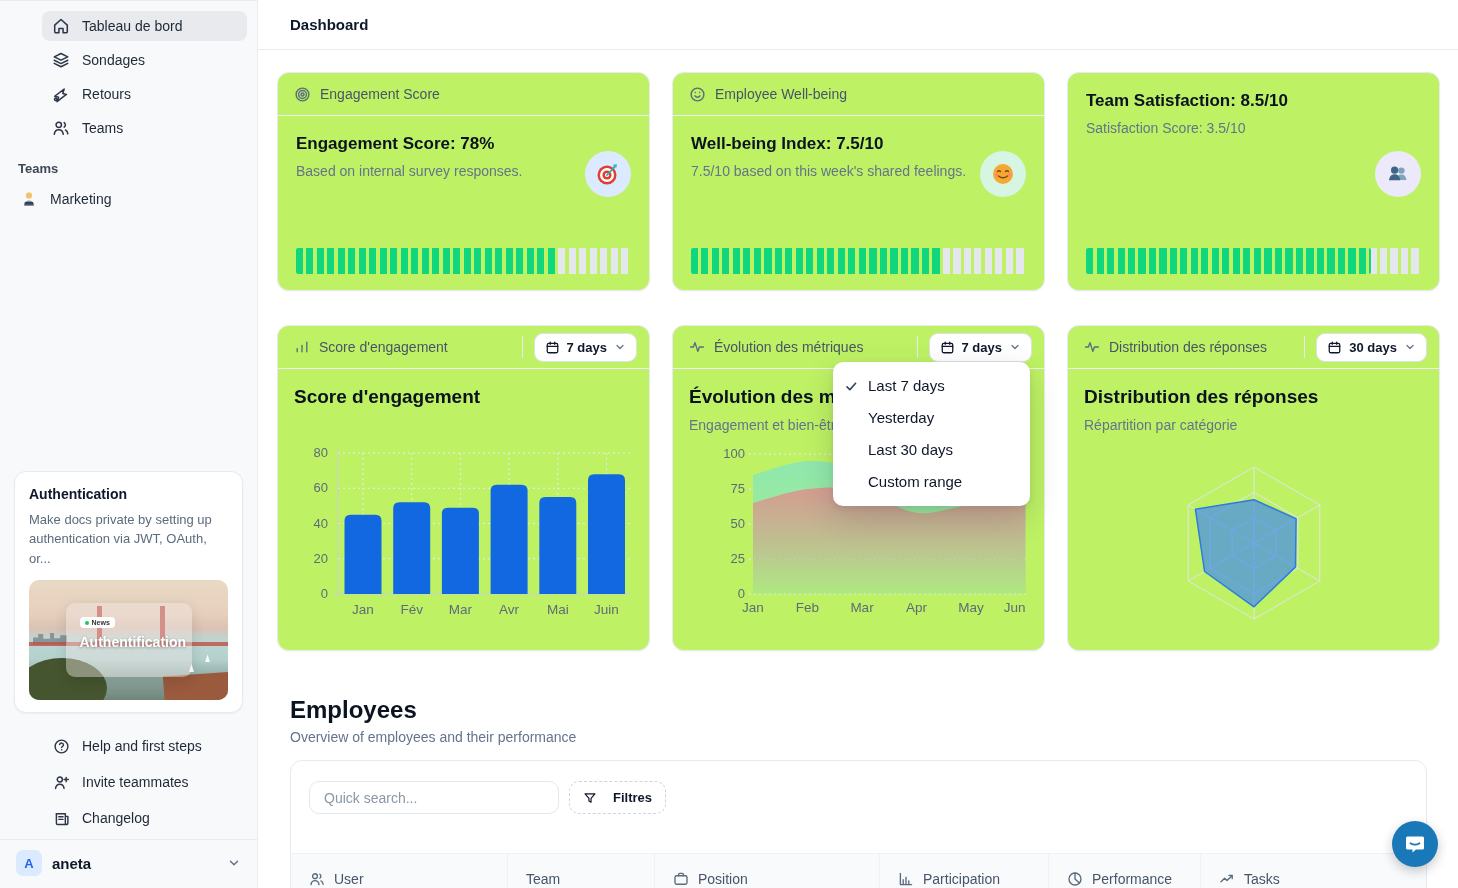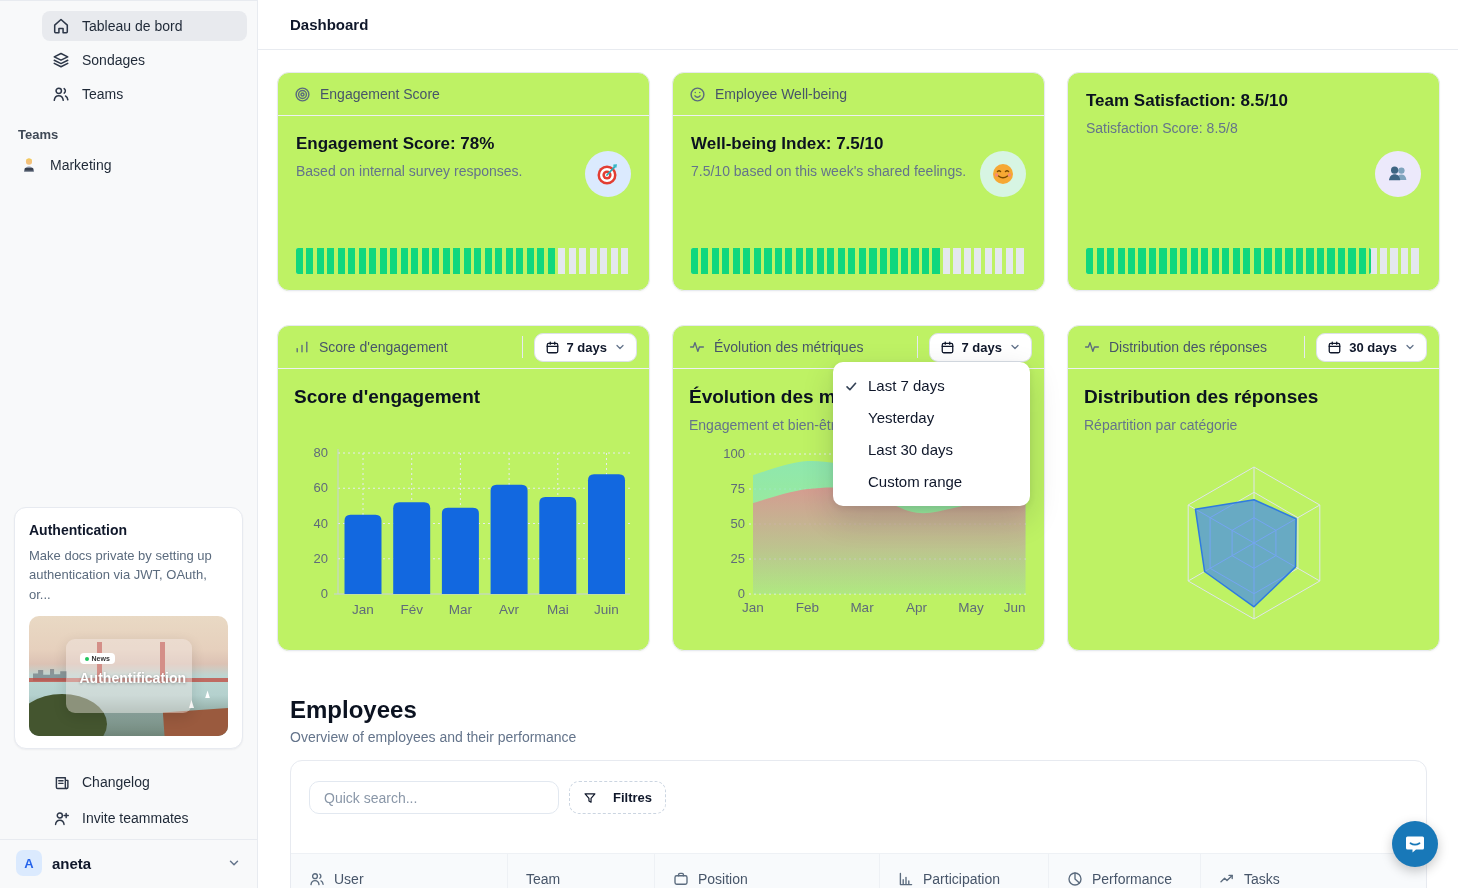--- a/index.html
+++ b/index.html
@@ -118,20 +118,29 @@
               <path d="M10 2.8L17.5 6.5 10 10.2 2.5 6.5z"></path>
               <path d="M2.5 10.3L10 14l7.5-3.7"></path>
               <path d="M2.5 13.8L10 17.5l7.5-3.7"></path>
             </svg>
           </span>
         <span>Sondages</span>
       </div>
       <div class="nav-item">
         <span class="nv-ic">
             <svg class="ic" width="18" height="18" viewBox="0 0 20 20">
+              <path d="M3 12.5l10.5-8-1.5 5 4 1-10.5 8 1.8-5z"></path>
+              <circle cx="4.2" cy="15.8" r="1.4"></circle>
+            </svg>
+          </span>
+        <span>Retours</span>
+      </div>
+      <div class="nav-item">
+        <span class="nv-ic">
+            <svg class="ic" width="18" height="18" viewBox="0 0 20 20">
               <circle cx="7.5" cy="6.5" r="3"></circle>
               <path d="M2.5 17c.4-3.2 2.4-5 5-5s4.6 1.8 5 5"></path>
               <path d="M13.5 4a3 3 0 0 1 0 5"></path>
               <path d="M15 12.3c1.6.7 2.4 2.3 2.6 4.2"></path>
             </svg>
           </span>
         <span>Teams</span>
       </div>
     </nav>
 
@@ -169,38 +178,48 @@
               </span>
             <span class="pi-caption">Authentification</span>
           </div>
         </div>
       </div>
 
       <div class="sb-foot-nav">
         <div class="nav-item">
           <span class="nv-ic">
               <svg class="ic" width="17" height="17" viewBox="0 0 20 20">
-                <path d="M4 4.5h10.5v11a1.5 1.5 0 0 0 3 0V7.5h-3"></path>
-                <path d="M4 4.5v11a1.5 1.5 0 0 0 1.5 1.5H16"></path>
-                <line x1="6.8" y1="8" x2="11.8" y2="8"></line>
-                <line x1="6.8" y1="11" x2="11.8" y2="11"></line>
-              </svg>
-            </span>
-          <span>Changelog</span>
+                <circle cx="10" cy="10" r="7.5"></circle>
+                <path d="M7.8 7.6a2.3 2.3 0 0 1 4.5.7c0 1.5-2.2 1.8-2.2 3"></path>
+                <line x1="10.1" y1="13.9" x2="10.1" y2="14"></line>
+              </svg>
+            </span>
+          <span>Help and first steps</span>
         </div>
         <div class="nav-item">
           <span class="nv-ic">
               <svg class="ic" width="17" height="17" viewBox="0 0 20 20">
                 <circle cx="8" cy="6.5" r="3"></circle>
                 <path d="M3 17c.4-3.2 2.4-5 5-5s4.6 1.8 5 5"></path>
                 <line x1="15.5" y1="4" x2="15.5" y2="9"></line>
                 <line x1="13" y1="6.5" x2="18" y2="6.5"></line>
               </svg>
             </span>
           <span>Invite teammates</span>
+        </div>
+        <div class="nav-item">
+          <span class="nv-ic">
+              <svg class="ic" width="17" height="17" viewBox="0 0 20 20">
+                <path d="M4 4.5h10.5v11a1.5 1.5 0 0 0 3 0V7.5h-3"></path>
+                <path d="M4 4.5v11a1.5 1.5 0 0 0 1.5 1.5H16"></path>
+                <line x1="6.8" y1="8" x2="11.8" y2="8"></line>
+                <line x1="6.8" y1="11" x2="11.8" y2="11"></line>
+              </svg>
+            </span>
+          <span>Changelog</span>
         </div>
       </div>
       <div class="sb-foot-sep"></div>
       <div class="ws-row">
         <span class="ws-avatar">A</span>
         <span class="ws-name">aneta</span>
         <svg class="ic chev" width="14" height="14" viewBox="0 0 16 16">
             <path d="M4 6l4 4 4-4"></path>
           </svg>
       </div>
@@ -264,21 +283,21 @@
             <circle cx="18.4" cy="13" r="1.7" fill="#f4808a" opacity="0.75"></circle>
         </svg>
       </div>
       <div class="stripes">
           <div class="stripes-fill" style="width: 75%;"></div>
         </div>
     </section>
 
     <section class="card stat-card" style="left:809px">
       <div class="s-title">Team Satisfaction: 8.5/10</div>
-      <div class="s-sub">Satisfaction Score: 8.5/8</div>
+      <div class="s-sub">Satisfaction Score: 3.5/10</div>
       <div class="s-emoji" style="background:#ece9fb">
         <svg width="24" height="24" viewBox="0 0 24 24">
           <circle cx="15.4" cy="8.6" r="3.2" fill="#7fa3bd"></circle>
             <path d="M10.4 18c.4-3.6 2.4-5.4 5-5.4s4.6 1.8 5 5.4z" fill="#7fa3bd"></path>
           <circle cx="8.6" cy="8.2" r="3.6" fill="#3e6583"></circle>
             <path d="M3 18.2c.4-4 2.7-6 5.6-6s5.2 2 5.6 6z" fill="#3e6583"></path>
         </svg>
       </div>
       <div class="stripes">
           <div class="stripes-fill" style="width: 85%;"></div>

